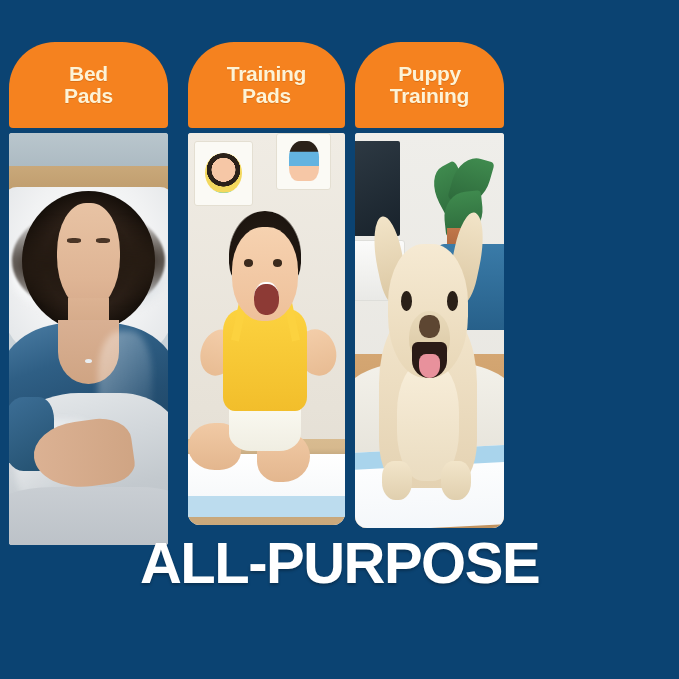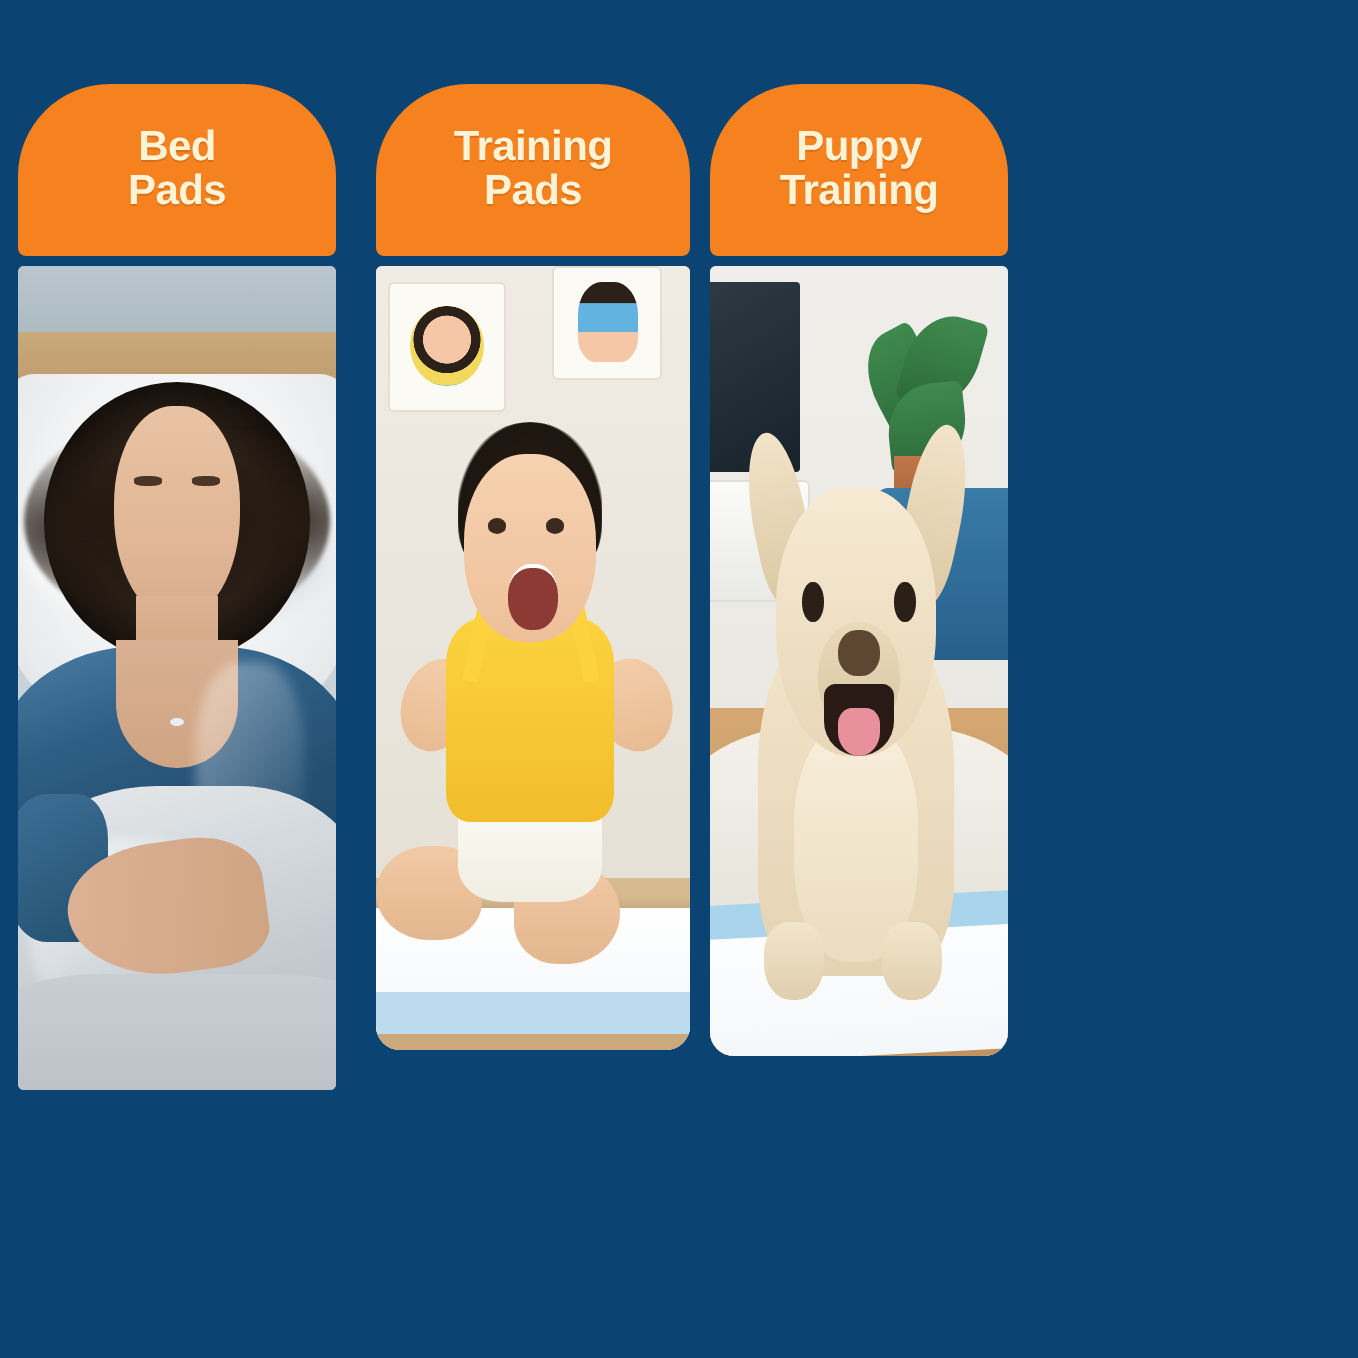--- a/index.html
+++ b/index.html
@@ -318,14 +318,15 @@
           <div class="p3-nose"></div>
         <div class="p3-mouth"></div>
           <div class="p3-tongue"></div>
         <div class="p3-pawL"></div>
           <div class="p3-pawR"></div>
       </div>
     </div>
   </div>
 
 
+  <div class="headline hl1">ALL-PURPOSE</div>
 
 </div>
 
 </body></html>

